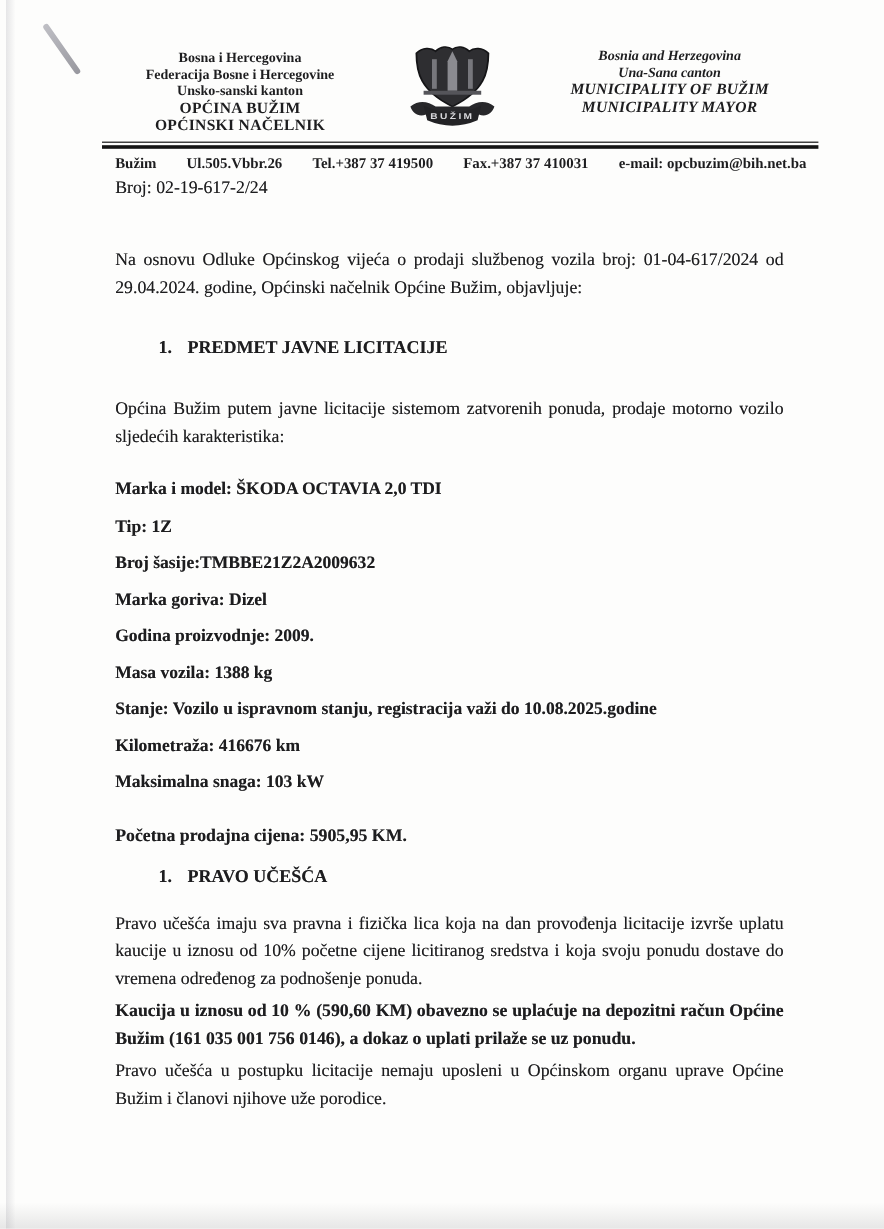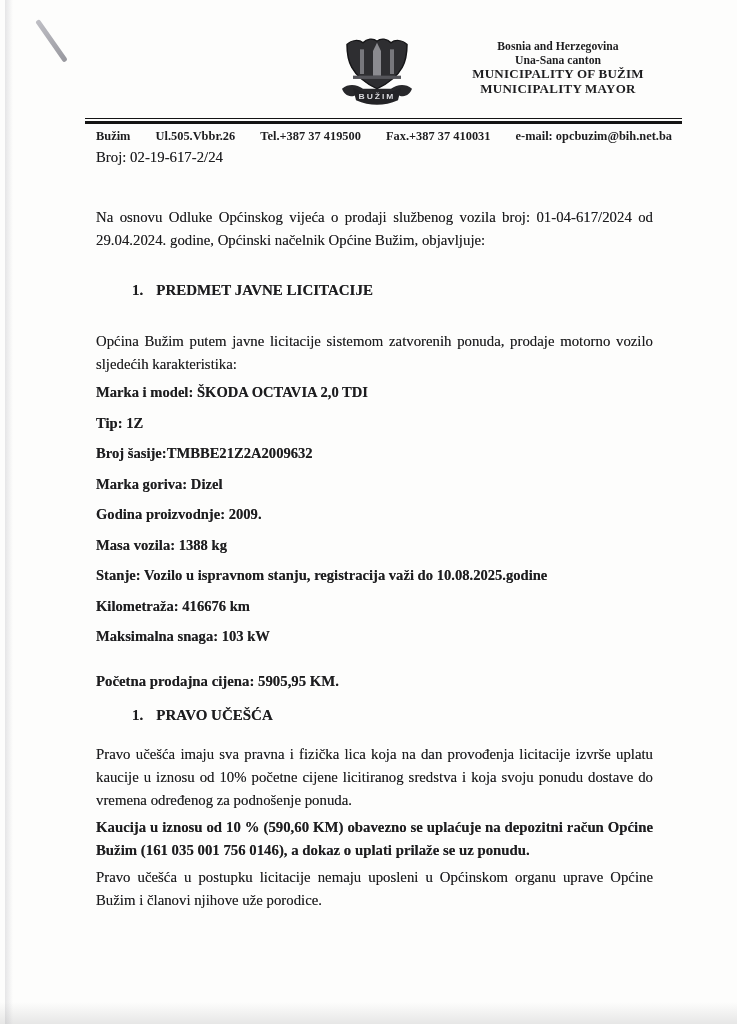--- a/index.html
+++ b/index.html
@@ -12,57 +12,64 @@
   }
   .scan-streak{position:absolute;left:5px;top:0;width:8px;height:100%;
     background:linear-gradient(to right, rgba(175,175,182,.30), rgba(255,255,255,0));}
   .scan-shadow{position:absolute;left:0;bottom:0;width:100%;height:22px;
     background:linear-gradient(to bottom, rgba(255,255,255,0), rgba(150,150,152,.22));}
   .pen-mark{position:absolute;left:49px;top:16px;width:4.5px;height:50px;border-radius:3px;
     background:linear-gradient(#b4b4bb,#86868e);transform:rotate(-35deg);opacity:.85;}
 
   
   .hdr-left{position:absolute;left:96px;top:42px;width:208px;text-align:center;}
-  .hdr-right{position:absolute;left:424px;top:40px;width:268px;text-align:center;}
+  .hdr-right{position:absolute;left:424px;top:40px;width:268px;text-align:center;font-style:italic;}
   .hdr-line-sm{font-size:11.7px;font-weight:bold;line-height:13.6px;white-space:nowrap;}
   .hdr-line-lg{font-size:13px;font-weight:bold;line-height:14.4px;letter-spacing:.25px;white-space:nowrap;}
   .hdr-emblem{position:absolute;left:337px;top:37px;width:80px;height:74px;}
   .hdr-rule{position:absolute;left:85px;top:118px;width:597px;border-top:1.8px solid #141414;}
   .hdr-rule-thick{margin-top:1.6px;border-top:3.4px solid #141414;height:0;}
   .hdr-contact{position:absolute;left:96px;top:129px;width:576px;display:flex;
     justify-content:space-between;font-weight:bold;font-size:12.4px;white-space:nowrap;}
 
   
   .doc-body{position:absolute;left:96px;top:148px;width:557px;font-size:14.8px;
     text-shadow:0 0 .45px rgba(25,25,28,.55);}
   .ref-line{line-height:19px;white-space:pre-wrap;}
   .para{text-align:justify;line-height:23px;}
   .intro{margin-top:39px;}
   .doc-title{margin-top:10px;text-align:center;font-weight:bold;font-size:15.2px;
     line-height:20px;letter-spacing:.3px;}
   .sec-head{margin-left:36px;font-weight:bold;font-size:15px;line-height:20px;}
   .sec-head .num{display:inline-block;margin-right:13px;}
   .sec-head-1{margin-top:28px;}
   .subject-intro{margin-top:30px;}
-  .specs{margin-top:7px;}
+  .specs{margin-top:23px;}
   .spec-line{font-weight:bold;line-height:19px;margin-bottom:11.5px;font-size:14.6px;}
   .price{margin-top:25px;font-weight:bold;line-height:20px;}
   .sec-head-2{margin-top:14px;}
   .p1{margin-top:18px;}
   .p2{margin-top:4px;font-weight:bold;}
   .p3{margin-top:4px;}
 </style>
 </head>
 <body>
 
 <div class="page">
 
   <div class="scan-streak"></div>
   <div class="pen-mark"></div>
 
+  <div class="hdr-left">
+    <div class="hdr-line-sm">Bosna i Hercegovina</div>
+    <div class="hdr-line-sm">Federacija Bosne i Hercegovine</div>
+    <div class="hdr-line-sm">Unsko-sanski kanton</div>
+    <div class="hdr-line-lg">OPĆINA BUŽIM</div>
+    <div class="hdr-line-lg">OPĆINSKI NAČELNIK</div>
+  </div>
 
   <div class="hdr-emblem">
     <svg viewBox="0 0 80 90" width="80" height="74" preserveAspectRatio="none">
       <path d="M10 9 C15 3 22 3 26 7 C30 2 36 1 40 5 C44 1 50 2 54 7 C58 3 65 3 70 9 C70 28 67 47 40 63 C13 47 10 28 10 9 Z" fill="#2e2e31" stroke="#151517" stroke-width="1.5"></path>
       <rect x="23" y="15" width="4" height="30" fill="#77777c"></rect>
       <rect x="53" y="15" width="4" height="30" fill="#77777c"></rect>
       <path d="M40 7 L36 17 L36 47 L44 47 L44 17 Z" fill="#8b8b90"></path>
       <rect x="16" y="47" width="48" height="4" fill="#55555a"></rect>
       <path d="M5 63 C12 56 20 58 26 63 L54 63 C60 58 68 56 75 63 C73 70 68 74 62 71 L18 71 C12 74 7 70 5 63 Z" fill="#28282b"></path>
       <path d="M16 62 Q40 76 64 62 L61 77 Q40 88 19 77 Z" fill="#232326"></path>

